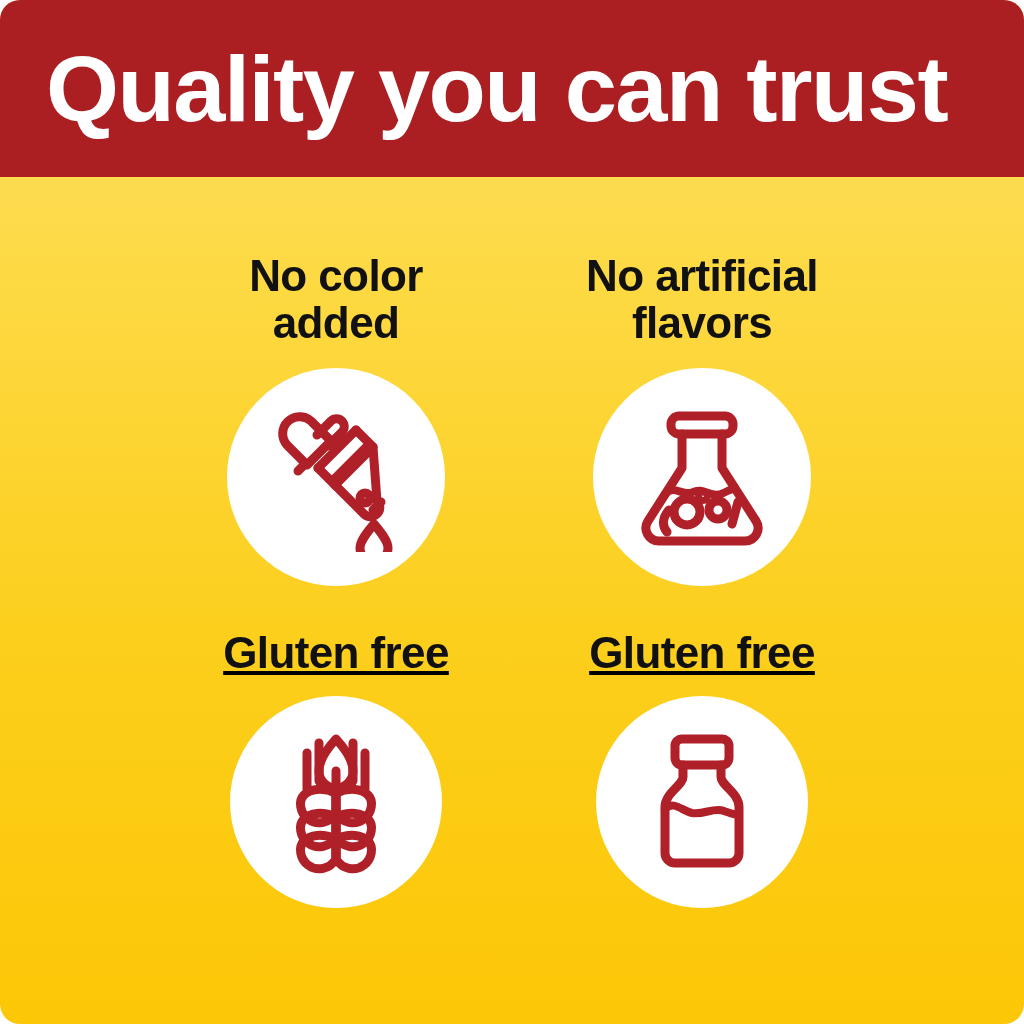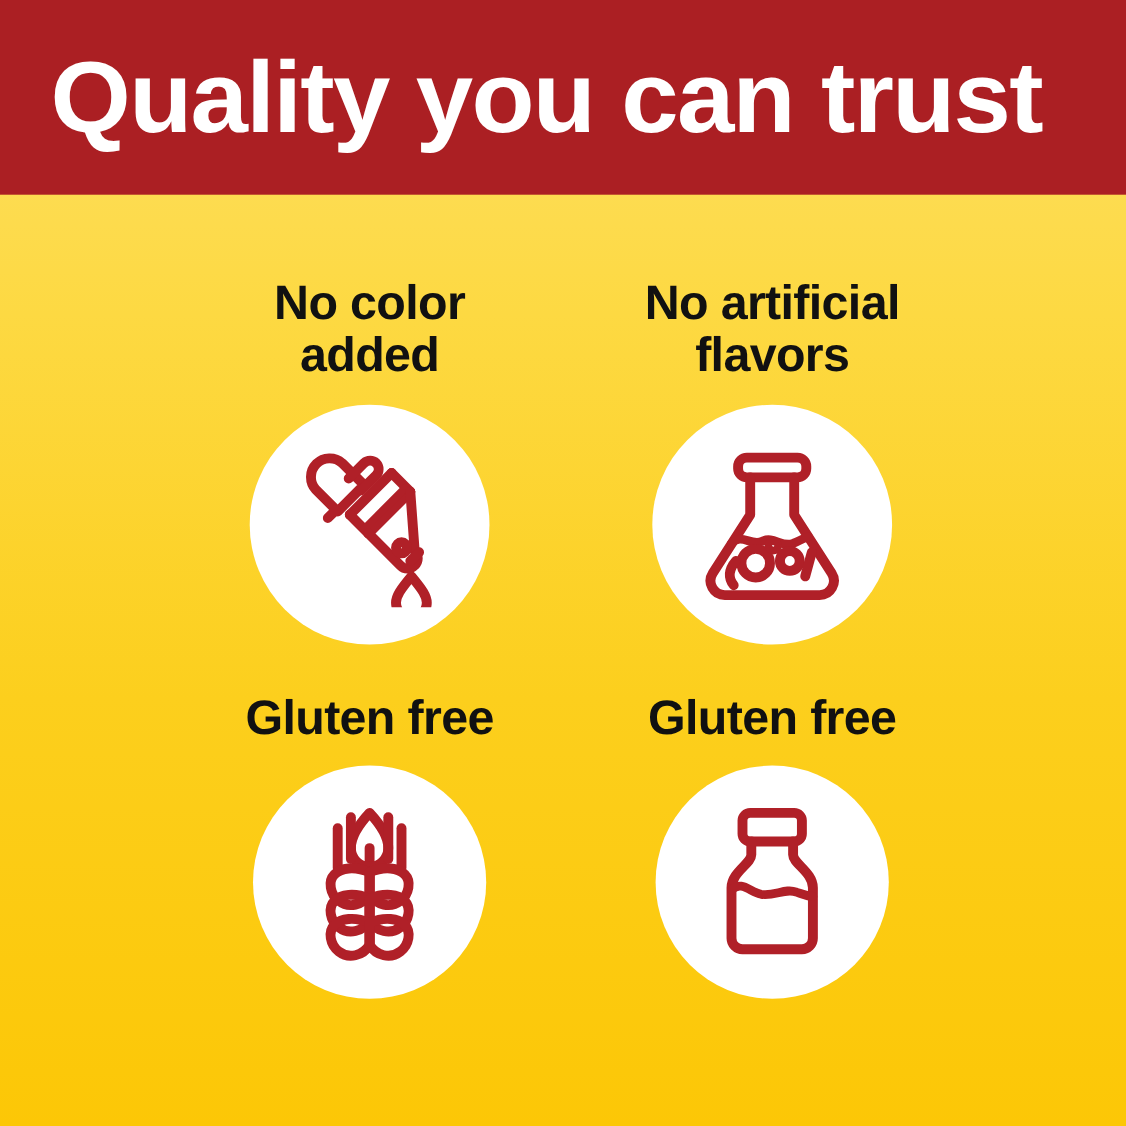--- a/index.html
+++ b/index.html
@@ -11,20 +11,21 @@
   body {
     font-family: "Liberation Sans", sans-serif;
   }
 
   #poster {
     position: relative;
     width: 1024px;
     height: 1024px;
     overflow: hidden;
     background: linear-gradient(180deg, #fde066 0%, #fdd942 28%, #fccf1d 62%, #fcc706 100%);
+    border-radius: 20px;
   }
 
   
   #header-banner {
     position: absolute;
     left: 0;
     top: 0;
     width: 1024px;
     height: 177px;
     background: #ab1f23;
@@ -54,21 +55,21 @@
   }
 
   .badge {
     position: absolute;
     width: 380px;
     display: flex;
     flex-direction: column;
     align-items: center;
   }
   .badge-row-top  { top: 75px; }
-  .badge-row-bot  { top: 452px; }
+  .badge-row-bot  { top: 452px; text-decoration: underline; }
   .badge-col-left  { left: 146px; }
   .badge-col-right { left: 512px; }
 
   .badge-label {
     color: #111111;
     font-family: "Liberation Sans", sans-serif;
     font-weight: bold;
     font-size: 44px;
     line-height: 1.07;
     text-align: center;

